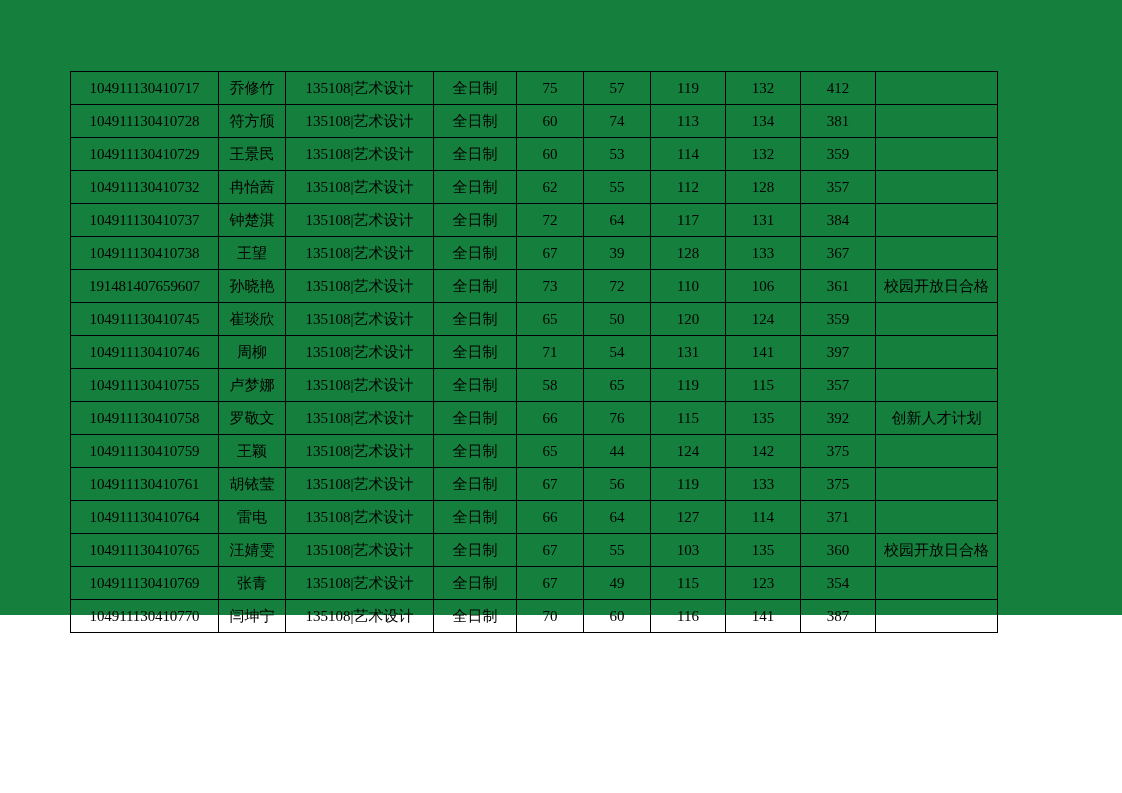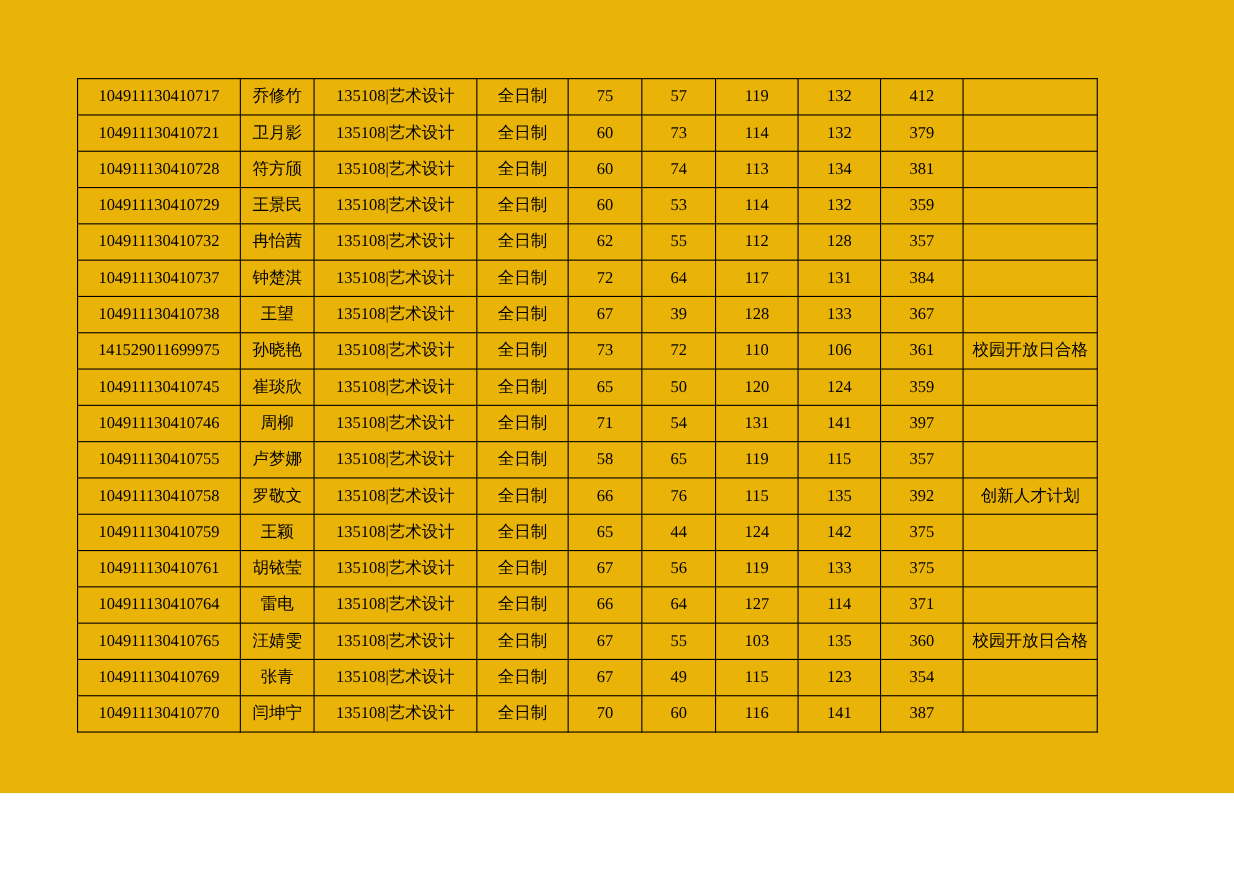--- a/index.html
+++ b/index.html
@@ -10,22 +10,22 @@
   body {
     width: 1122px;
     height: 793px;
     font-family: "Liberation Serif", "DejaVu Serif", serif;
     color: #000000;
     overflow: hidden;
   }
   .page {
     position: relative;
     width: 1122px;
-    height: 721px;
-    background: #eab308;
+    height: 615px;
+    background: #15803d;
     font-family: Liberation Serif, serif;
   }
   .table-wrap {
     position: absolute;
     left: 70px;
     top: 71px;
   }
   table.score-table {
     border-collapse: collapse;
     table-layout: fixed;
@@ -84,32 +84,20 @@
             <td class="major-cell">135108|艺术设计</td>
             <td class="type-cell">全日制</td>
             <td class="num-cell">75</td>
             <td class="num-cell">57</td>
             <td class="num-cell">119</td>
             <td class="num-cell">132</td>
             <td class="num-cell">412</td>
             <td class="note-cell"></td>
           </tr>
           <tr>
-            <td class="id-cell">104911130410721</td>
-            <td class="name-cell">卫月影</td>
-            <td class="major-cell">135108|艺术设计</td>
-            <td class="type-cell">全日制</td>
-            <td class="num-cell">60</td>
-            <td class="num-cell">73</td>
-            <td class="num-cell">114</td>
-            <td class="num-cell">132</td>
-            <td class="num-cell">379</td>
-            <td class="note-cell"></td>
-          </tr>
-          <tr>
             <td class="id-cell">104911130410728</td>
             <td class="name-cell">符方颀</td>
             <td class="major-cell">135108|艺术设计</td>
             <td class="type-cell">全日制</td>
             <td class="num-cell">60</td>
             <td class="num-cell">74</td>
             <td class="num-cell">113</td>
             <td class="num-cell">134</td>
             <td class="num-cell">381</td>
             <td class="note-cell"></td>
@@ -156,21 +144,21 @@
             <td class="major-cell">135108|艺术设计</td>
             <td class="type-cell">全日制</td>
             <td class="num-cell">67</td>
             <td class="num-cell">39</td>
             <td class="num-cell">128</td>
             <td class="num-cell">133</td>
             <td class="num-cell">367</td>
             <td class="note-cell"></td>
           </tr>
           <tr>
-            <td class="id-cell">141529011699975</td>
+            <td class="id-cell">191481407659607</td>
             <td class="name-cell">孙晓艳</td>
             <td class="major-cell">135108|艺术设计</td>
             <td class="type-cell">全日制</td>
             <td class="num-cell">73</td>
             <td class="num-cell">72</td>
             <td class="num-cell">110</td>
             <td class="num-cell">106</td>
             <td class="num-cell">361</td>
             <td class="note-cell">校园开放日合格</td>
           </tr>

